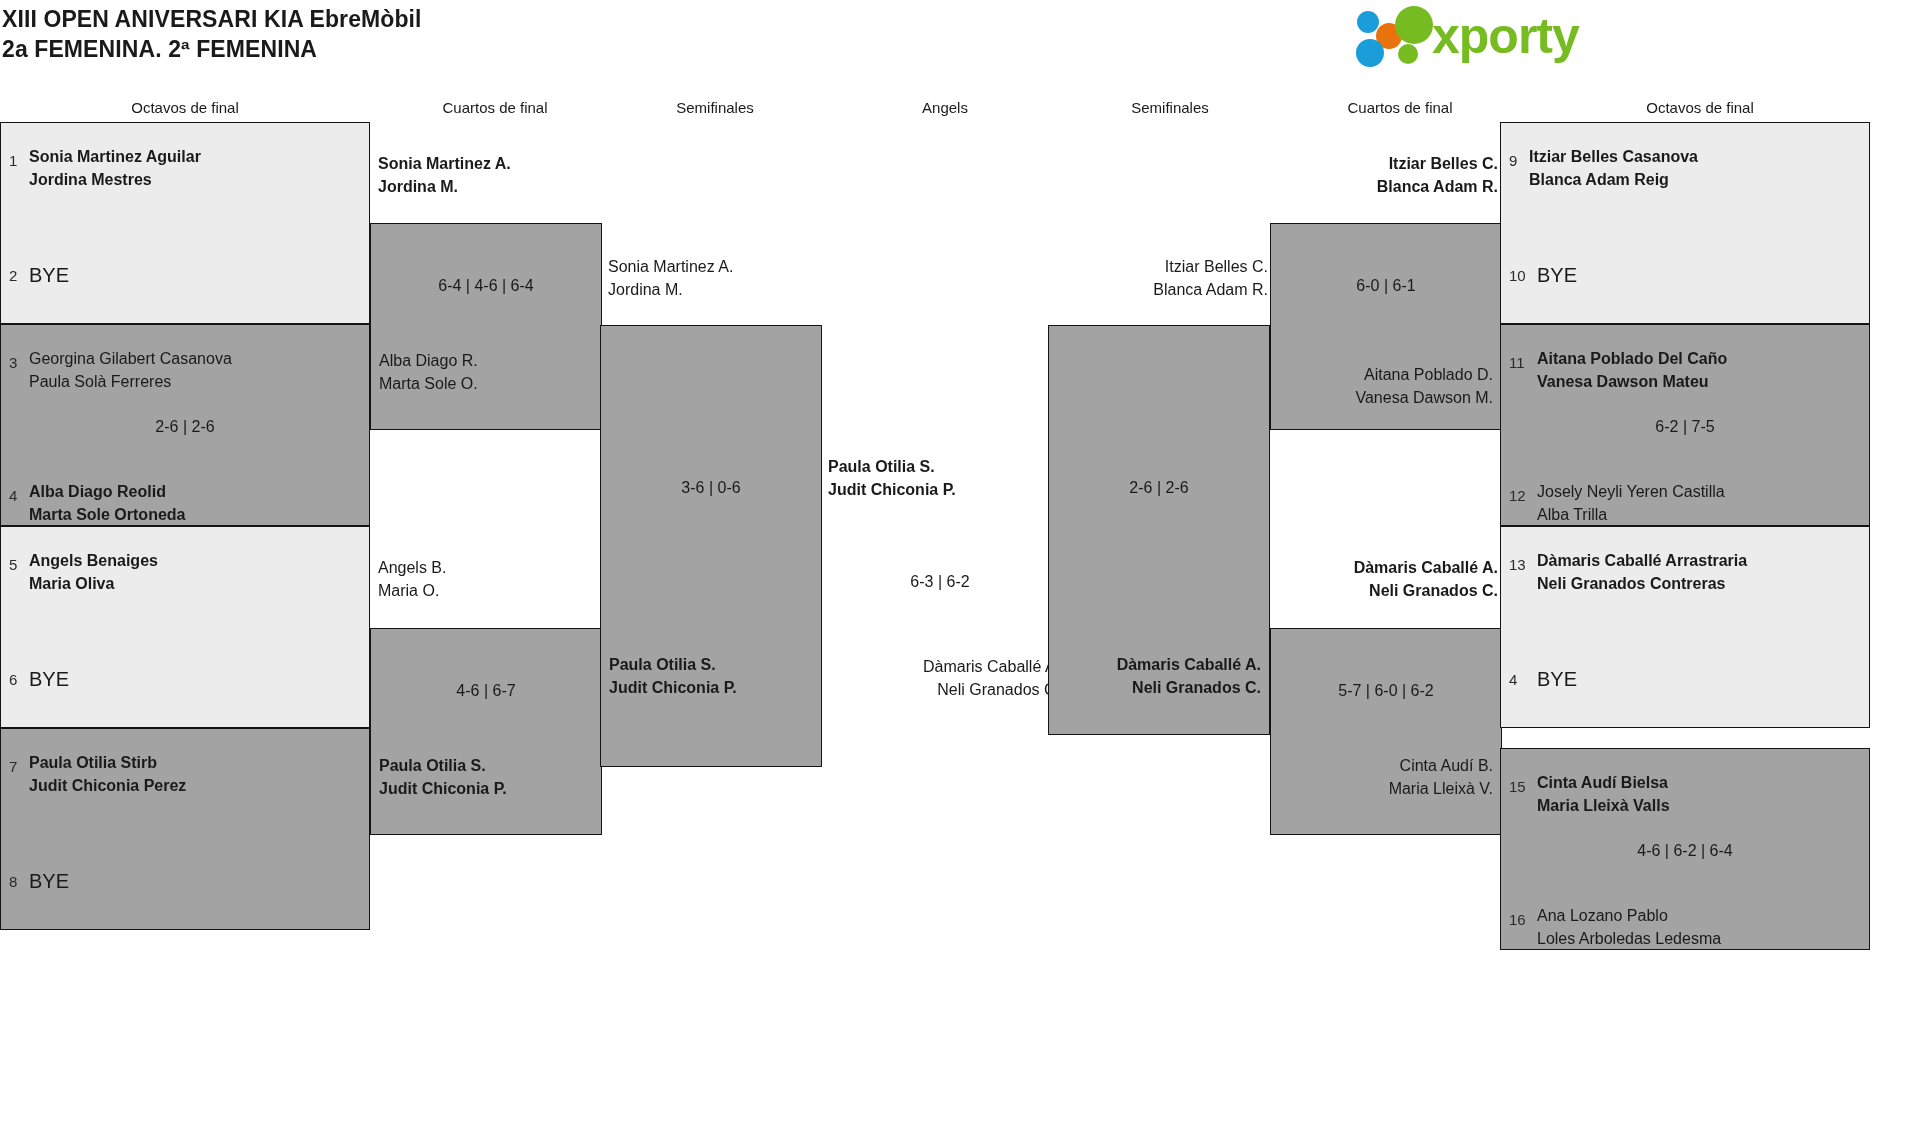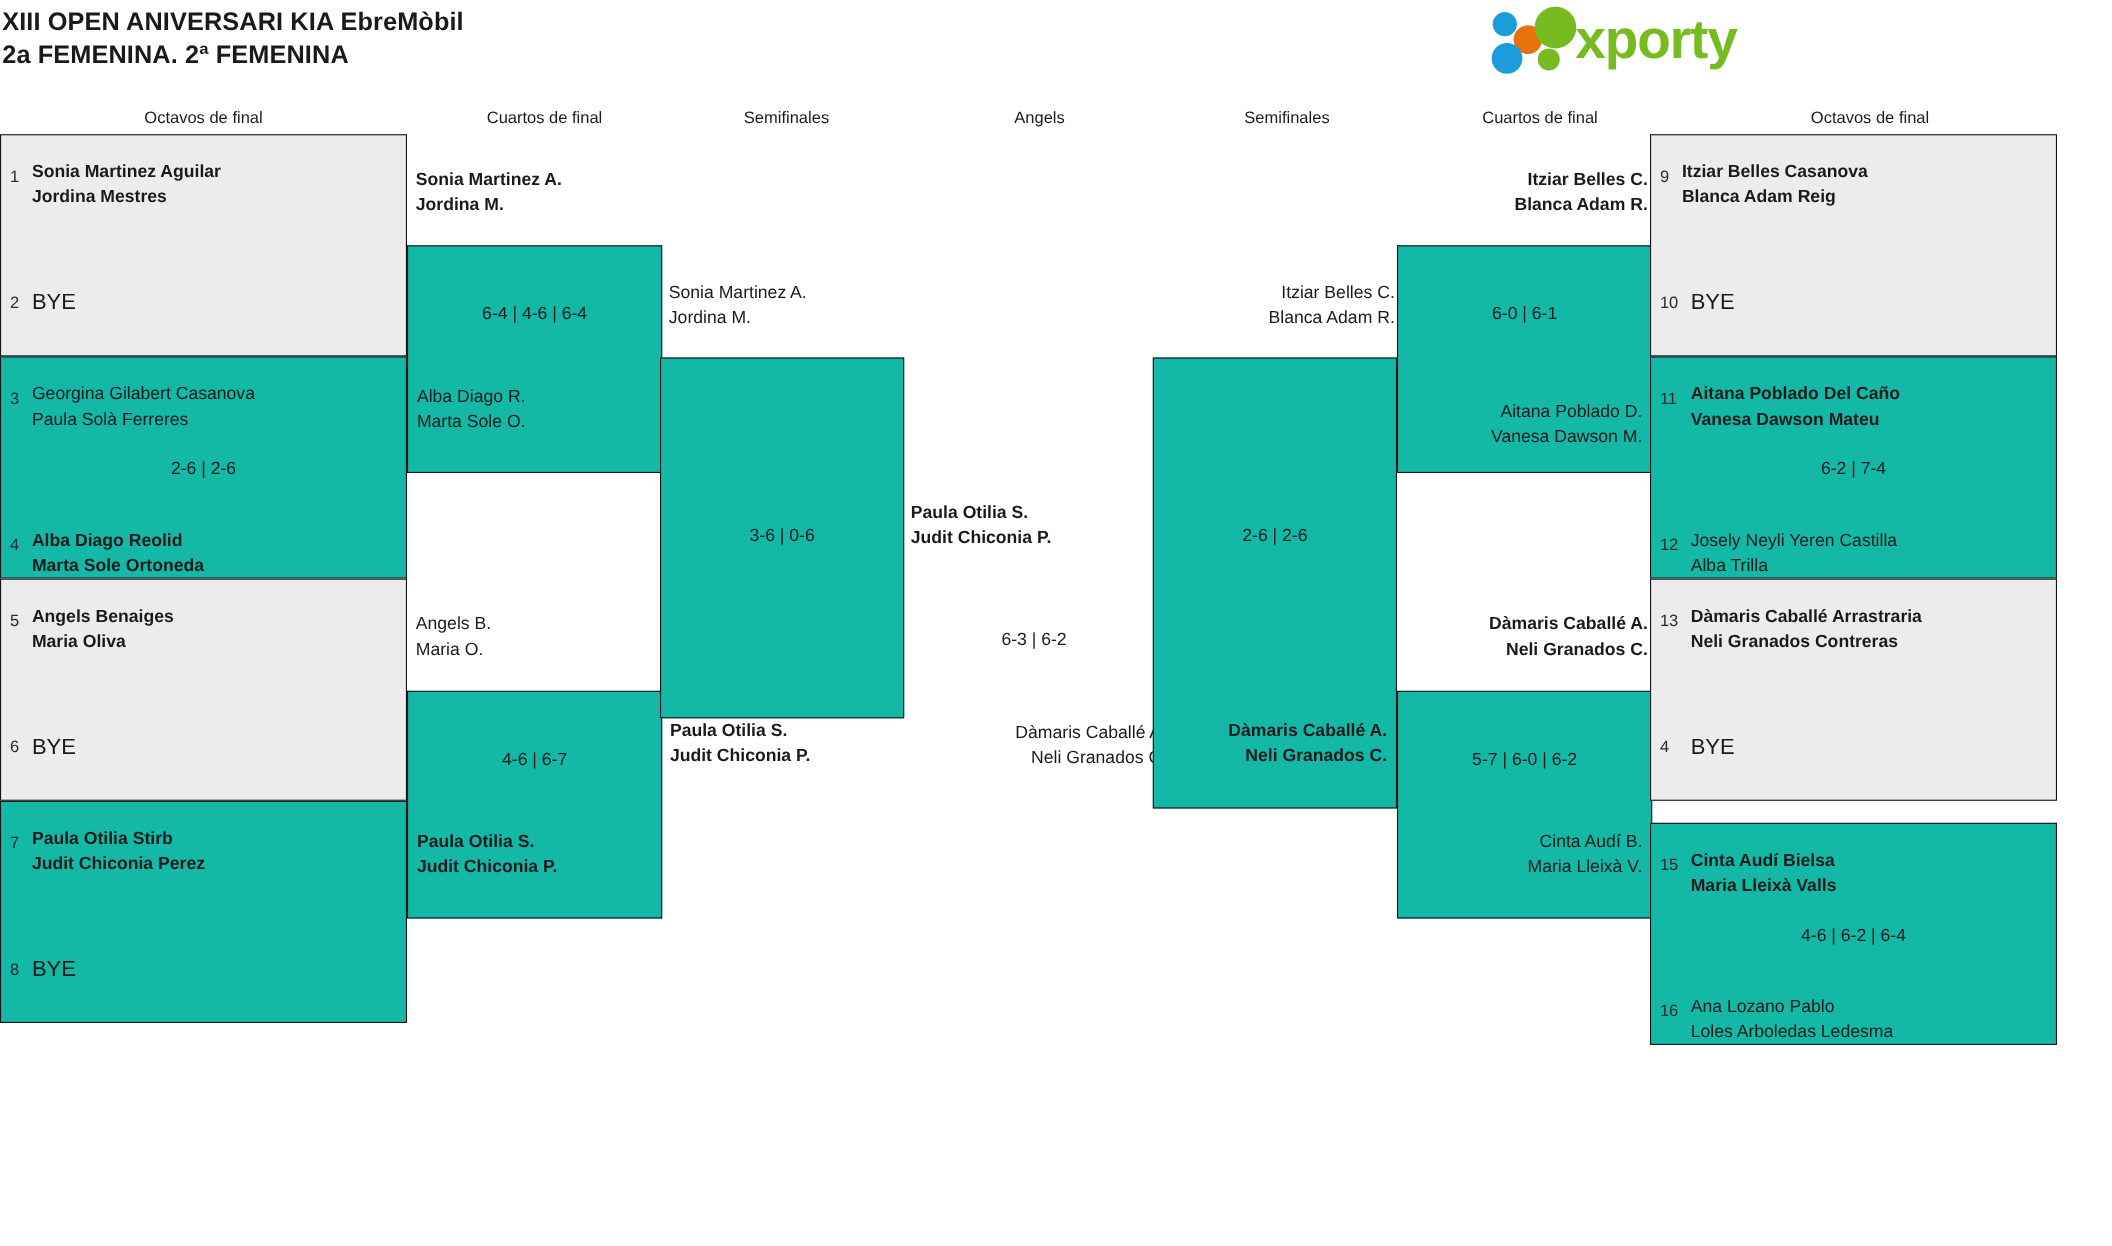--- a/index.html
+++ b/index.html
@@ -22,21 +22,21 @@
 
   
   .round-label {
     position: absolute; top: 97px; height: 22px;
     font-size: 15px; line-height: 22px; text-align: center; white-space: nowrap;
   }
 
   
   .bracket { position: absolute; left: 0; top: 0; width: 1920px; height: 1133px; }
 
-  .cell { position: absolute; border: 1px solid #141414; background: #14b8a6; }
+  .cell { position: absolute; border: 1px solid #141414; background: #a3a3a3; }
   .cell.shaded { background: #ececec; }
 
   
   .seed {
     position: absolute; font-size: 15px; color: #2b2b2b; line-height: 16px;
   }
   .seed.l { left: 8px; }
 
   
   .names { position: absolute; font-size: 16px; line-height: 23px; white-space: nowrap; }
@@ -164,21 +164,21 @@
       <div class="adv l win" style="left:8px; top:125px;">
         <div>Paula Otilia S.</div>
         <div>Judit Chiconia P.</div>
       </div>
     </div>
 
     <div class="adv l" style="left:608px; top:255px; width:220px;">
       <div>Sonia Martinez A.</div>
       <div>Jordina M.</div>
     </div>
-    <div class="cell" style="left:600px; top:325px; width:222px; height:328px;">
+    <div class="cell" style="left:600px; top:325px; width:222px; height:442px;">
       <div class="score" style="left:0; right:0; top:152px;">3-6 | 0-6</div>
       <div class="adv l win" style="left:8px; top:327px;">
         <div>Paula Otilia S.</div>
         <div>Judit Chiconia P.</div>
       </div>
     </div>
 
     <div class="adv l win" style="left:828px; top:455px; width:240px;">
       <div>Paula Otilia S.</div>
       <div>Judit Chiconia P.</div>
@@ -236,21 +236,21 @@
         <div>BYE</div>
       </div>
     </div>
 
     <div class="cell" style="left:1500px; top:324px; width:370px; height:202px;">
       <div class="seed l" style="top:30px;">11</div>
       <div class="names l win" style="left:36px; top:22px;">
         <div>Aitana Poblado Del Caño</div>
         <div>Vanesa Dawson Mateu</div>
       </div>
-      <div class="score" style="left:0; right:0; top:92px;">6-2 | 7-4</div>
+      <div class="score" style="left:0; right:0; top:92px;">6-2 | 7-5</div>
       <div class="seed l" style="top:163px;">12</div>
       <div class="names l" style="left:36px; top:155px;">
         <div>Josely Neyli Yeren Castilla</div>
         <div>Alba Trilla</div>
       </div>
     </div>
 
     <div class="cell shaded" style="left:1500px; top:526px; width:370px; height:202px;">
       <div class="seed l" style="top:30px;">13</div>
       <div class="names l win" style="left:36px; top:22px;">

